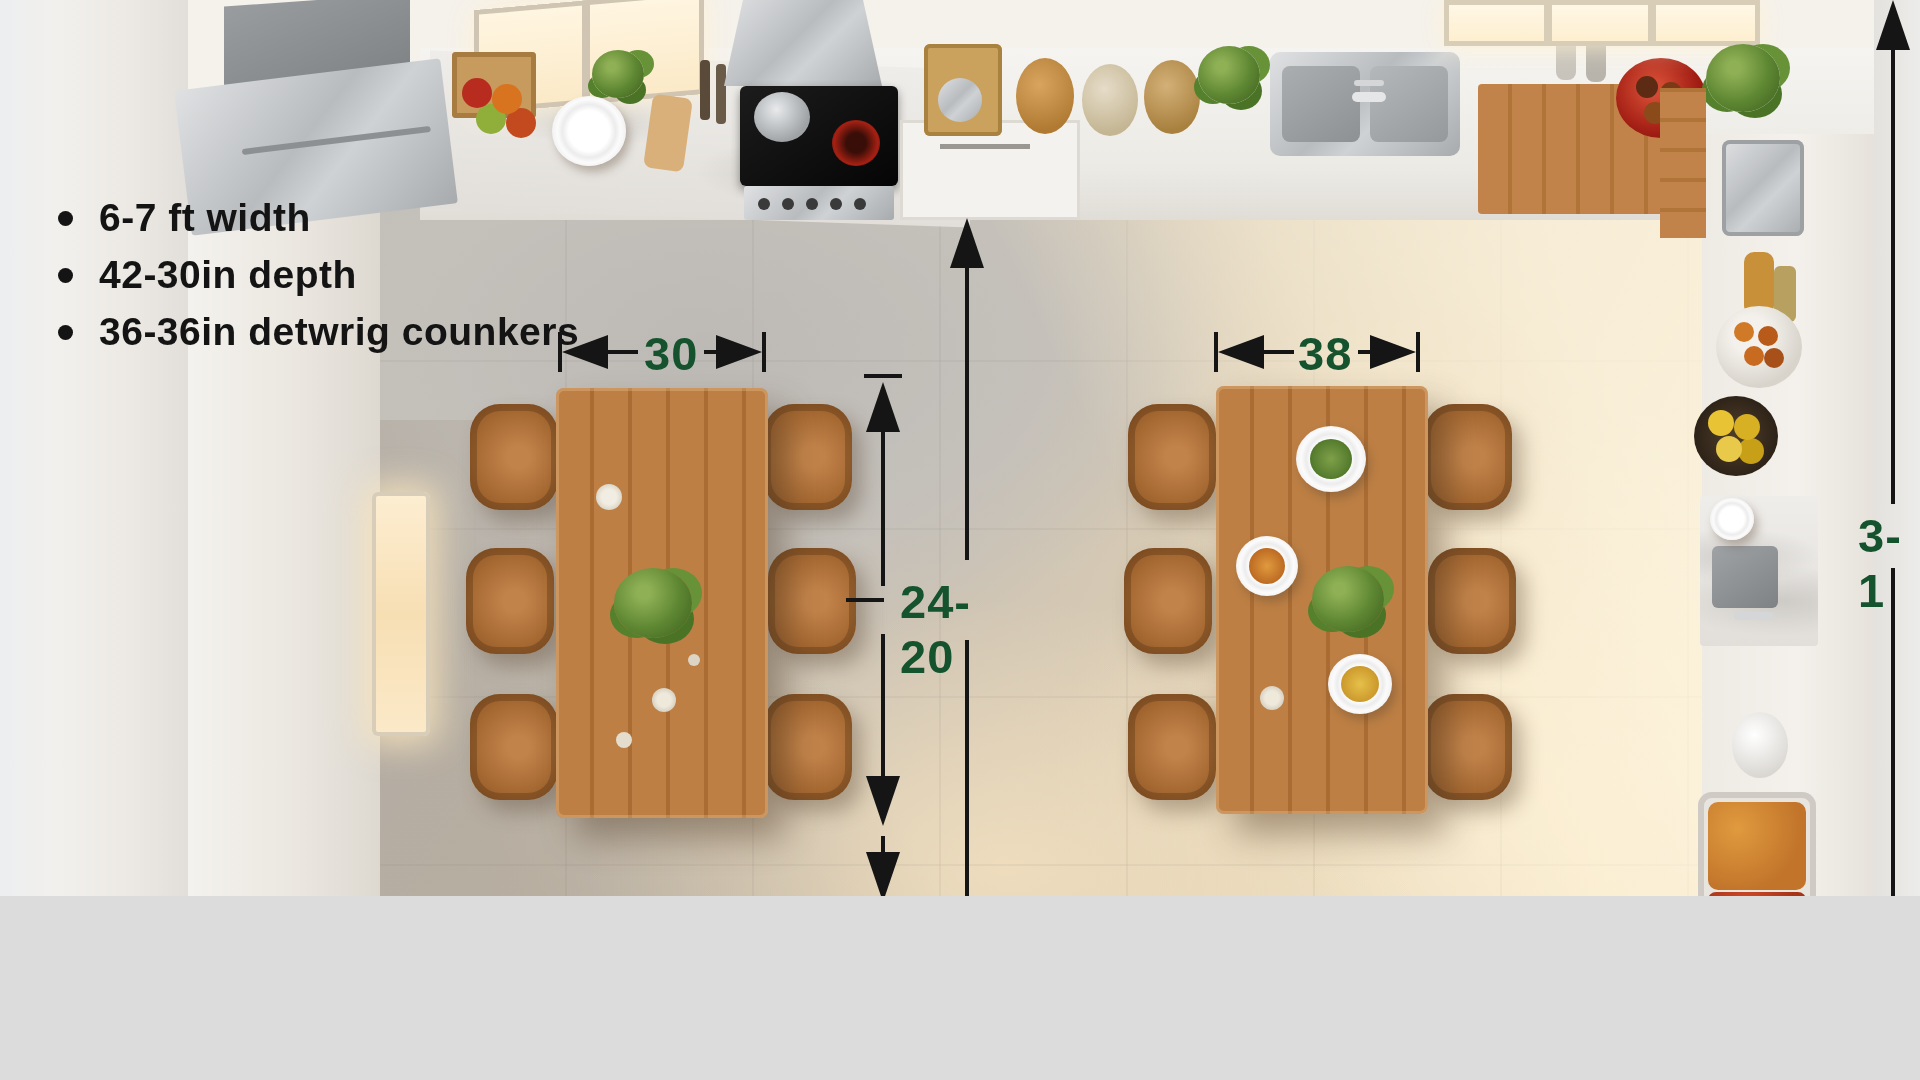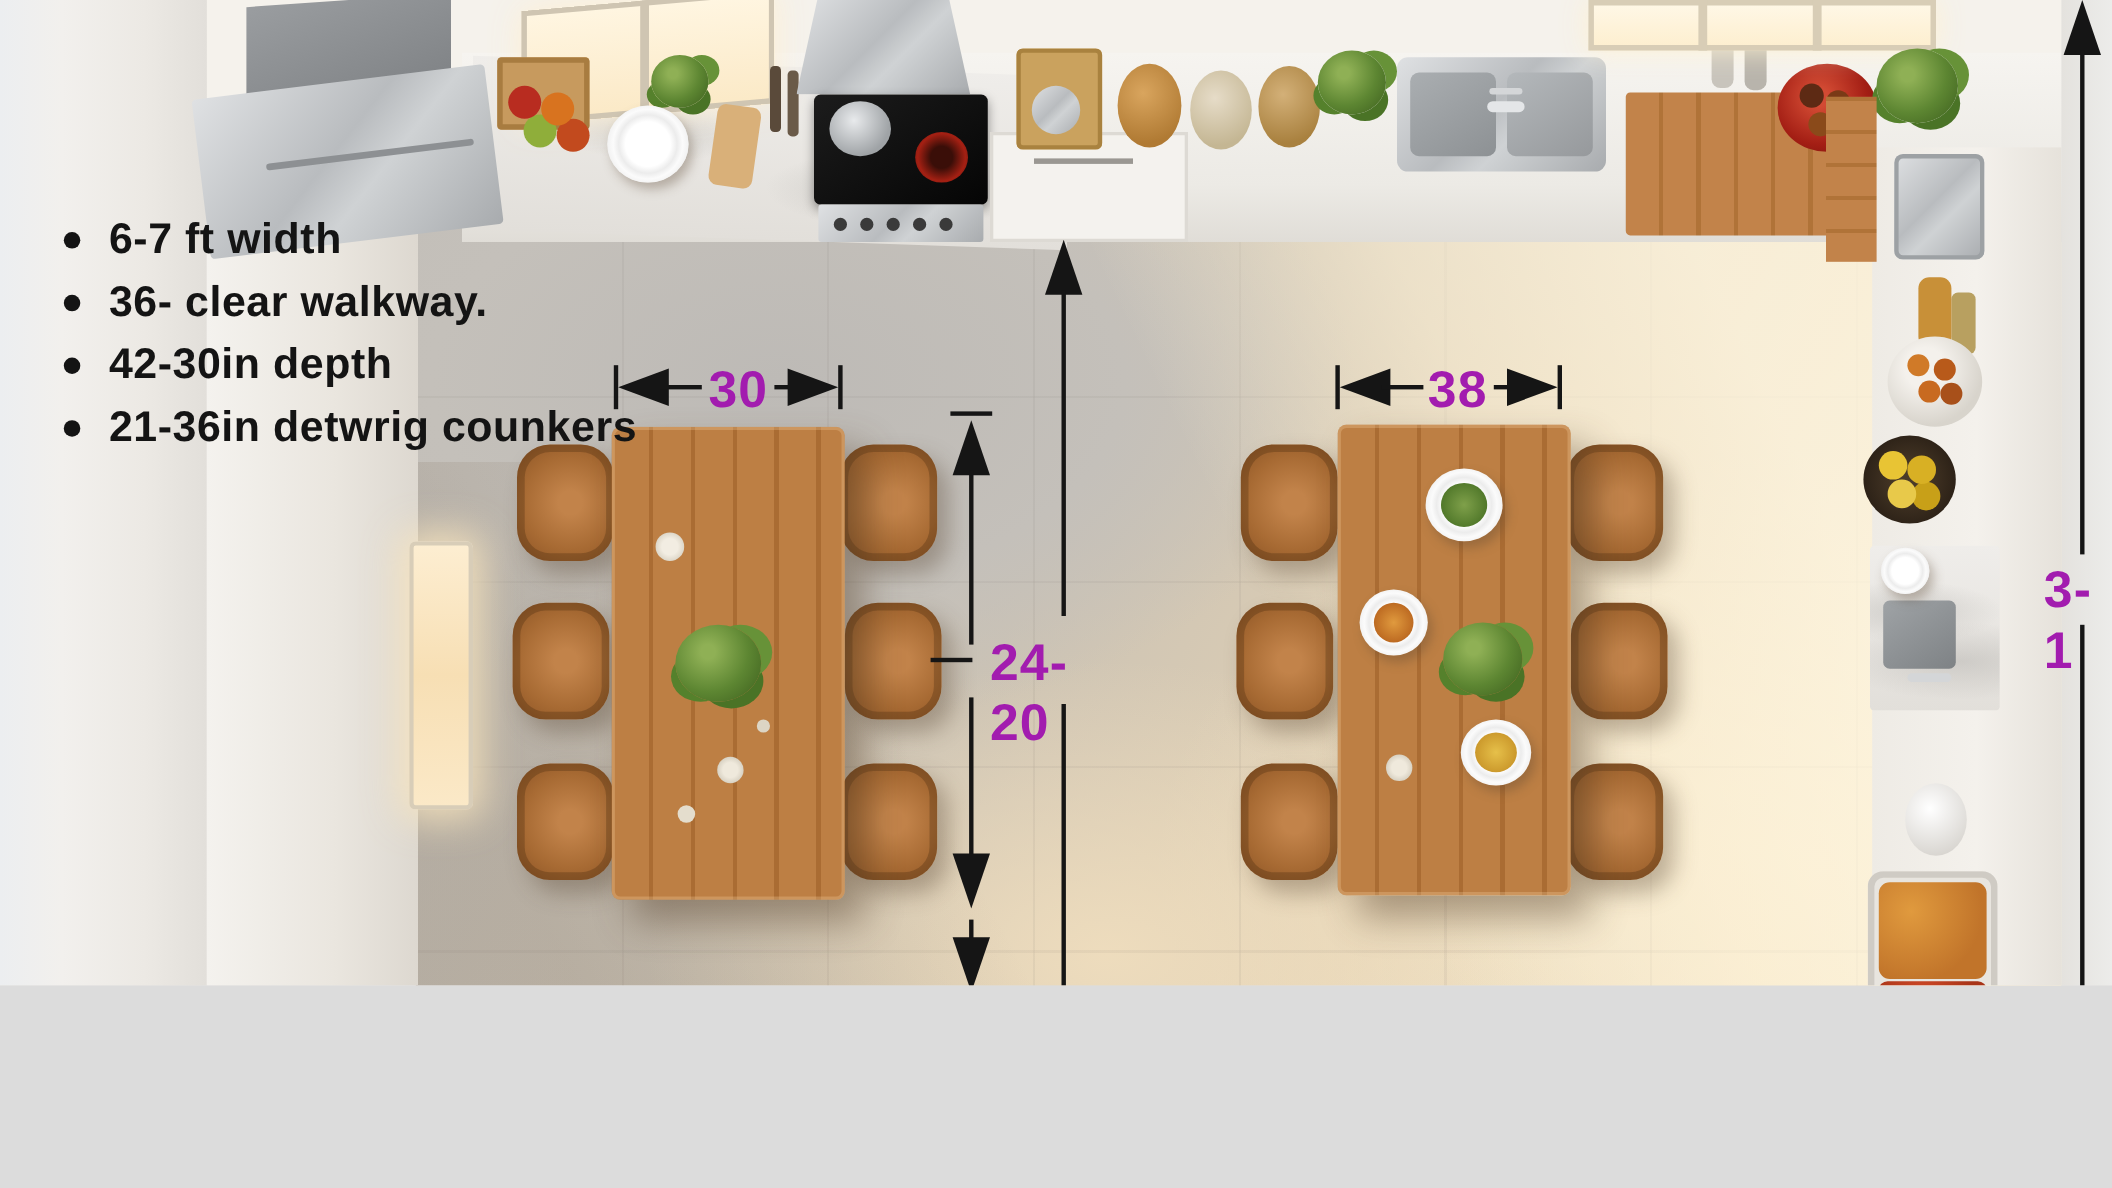--- a/index.html
+++ b/index.html
@@ -46,21 +46,21 @@
 
   
   .seg{position:absolute;background:#151515;}
   .tick-v{position:absolute;width:4px;height:40px;background:#151515;}
   .tick-h{position:absolute;width:38px;height:4px;background:#151515;}
   .arr{position:absolute;width:0;height:0;border-style:solid;}
   .arr-left {border-width:17px 46px 17px 0;border-color:transparent #151515 transparent transparent;}
   .arr-right{border-width:17px 0 17px 46px;border-color:transparent transparent transparent #151515;}
   .arr-up   {border-width:0 17px 50px 17px;border-color:transparent transparent #151515 transparent;}
   .arr-down {border-width:50px 17px 0 17px;border-color:#151515 transparent transparent transparent;}
-  .dim-label{position:absolute;color:#a21caf;font-weight:700;font-size:47px;letter-spacing:1px;}
+  .dim-label{position:absolute;color:#14532d;font-weight:700;font-size:47px;letter-spacing:1px;}
   .bullets{position:absolute;left:58px;top:196px;color:#141414;}
   .bullet-row{display:flex;align-items:center;margin-bottom:13px;}
   .bullet-dot{width:15px;height:15px;border-radius:50%;background:#141414;margin-right:26px;flex:0 0 auto;}
   .bullet-text{font-size:39px;font-weight:600;letter-spacing:.5px;white-space:nowrap;}
 </style>
 </head>
 <body>
 
 <div id="canvas">
 
@@ -204,29 +204,25 @@
     <div class="abs" style="left:44px;top:300px;width:24px;height:24px;border-radius:50%;background:radial-gradient(circle,#efe9dc 40%,#c9c2b2 90%);box-shadow:-12px-60px 0 -4px #e4ddcd;"></div>
   </div>
 
   <div class="bullets">
     <div class="bullet-row">
       <span class="bullet-dot"></span>
       <span class="bullet-text">6-7 ft width</span>
     </div>
     <div class="bullet-row">
       <span class="bullet-dot"></span>
-      <span class="bullet-text">36- clear walkway.</span>
+      <span class="bullet-text">42-30in depth</span>
     </div>
     <div class="bullet-row">
       <span class="bullet-dot"></span>
-      <span class="bullet-text">42-30in depth</span>
-    </div>
-    <div class="bullet-row">
-      <span class="bullet-dot"></span>
-      <span class="bullet-text">21-36in detwrig counkers</span>
+      <span class="bullet-text">36-36in detwrig counkers</span>
     </div>
   </div>
 
   <div class="abs">
     <div class="tick-v" style="left:558px;top:332px;"></div>
     <div class="arr arr-left" style="left:562px;top:335px;"></div>
     <div class="seg" style="left:600px;top:350px;width:38px;height:4px;"></div>
     <div class="dim-label" style="left:644px;top:326px;">30</div>
     <div class="seg" style="left:704px;top:350px;width:16px;height:4px;"></div>
     <div class="arr arr-right" style="left:716px;top:335px;"></div>

